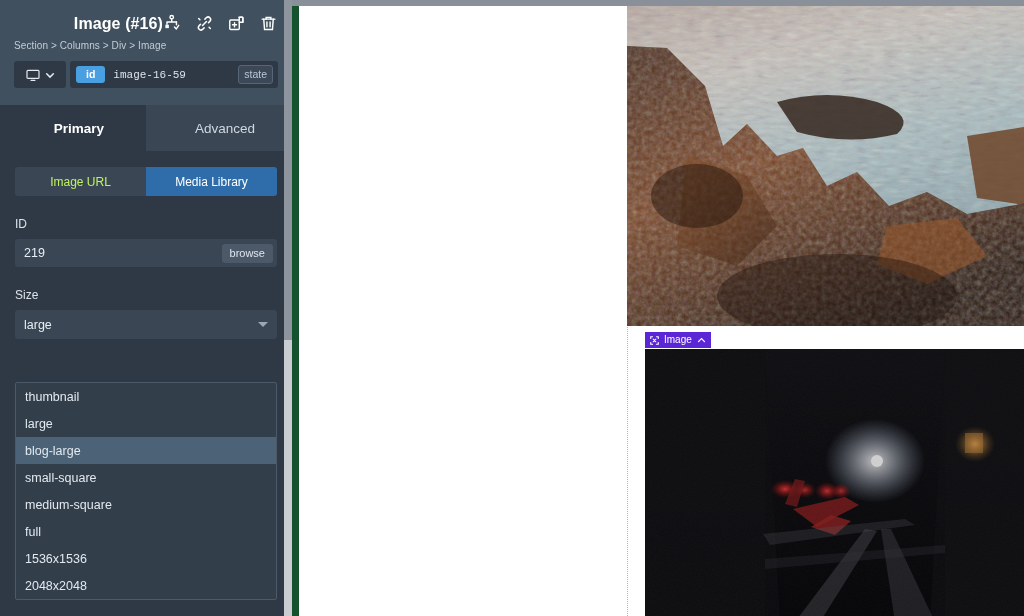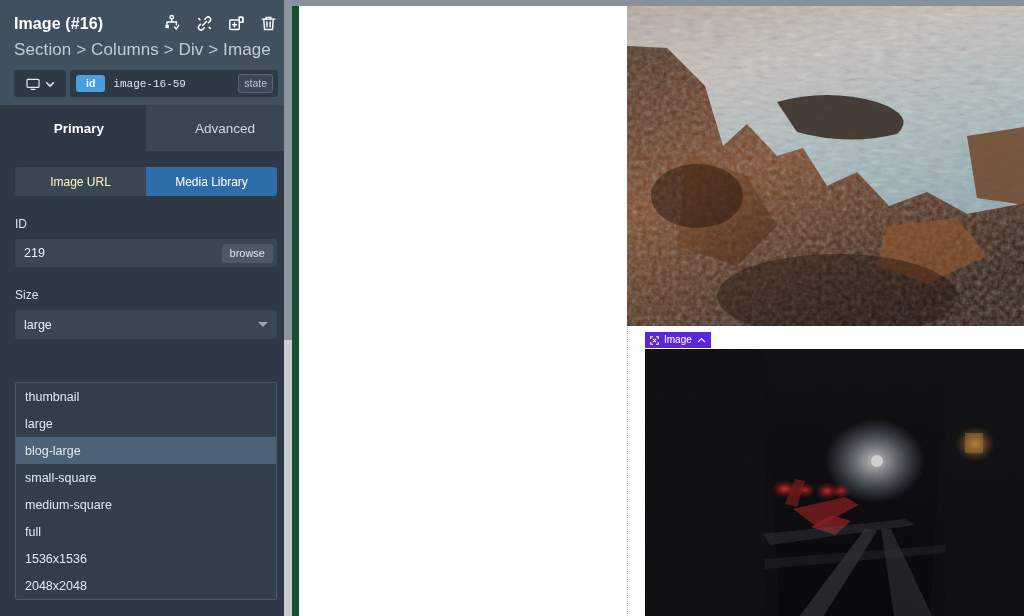--- a/index.html
+++ b/index.html
@@ -30,21 +30,21 @@
 
   
   .panel-header {
     background: #40505f;
     padding: 14px 14px 12px 14px;
     height: 105px;
   }
   .panel-header-top {
     display: flex;
     align-items: center;
-    justify-content: space-between;
+    justify-content: flex-end;
   }
   .panel-title {
     font-size: 16px;
     font-weight: bold;
     color: #ffffff;
     letter-spacing: 0.1px;
   }
   .header-icons {
     display: flex;
     align-items: center;
@@ -53,21 +53,21 @@
   .hicon {
     width: 19px;
     height: 19px;
     display: block;
     cursor: pointer;
   }
   .hicon svg { display: block; }
 
   .breadcrumb {
     margin-top: 7px;
-    font-size: 17px;
+    font-size: 10px;
     color: #c3ccd6;
     letter-spacing: 0.1px;
   }
 
   .id-bar {
     margin-top: 10px;
     display: flex;
     align-items: center;
     gap: 4px;
   }
@@ -156,21 +156,21 @@
     gap: 0;
     margin-bottom: 21px;
   }
   .seg {
     flex: 1;
     height: 29px;
     display: flex;
     align-items: center;
     justify-content: center;
     font-size: 12px;
-    color: #fef9c3;
+    color: #bef264;
     background: #3a4654;
     border-radius: 3px 0 0 3px;
     cursor: pointer;
   }
   .seg:last-child {
     border-radius: 0 3px 3px 0;
   }
   .seg.active {
     background: #2f6daa;
     color: #ffffff;

